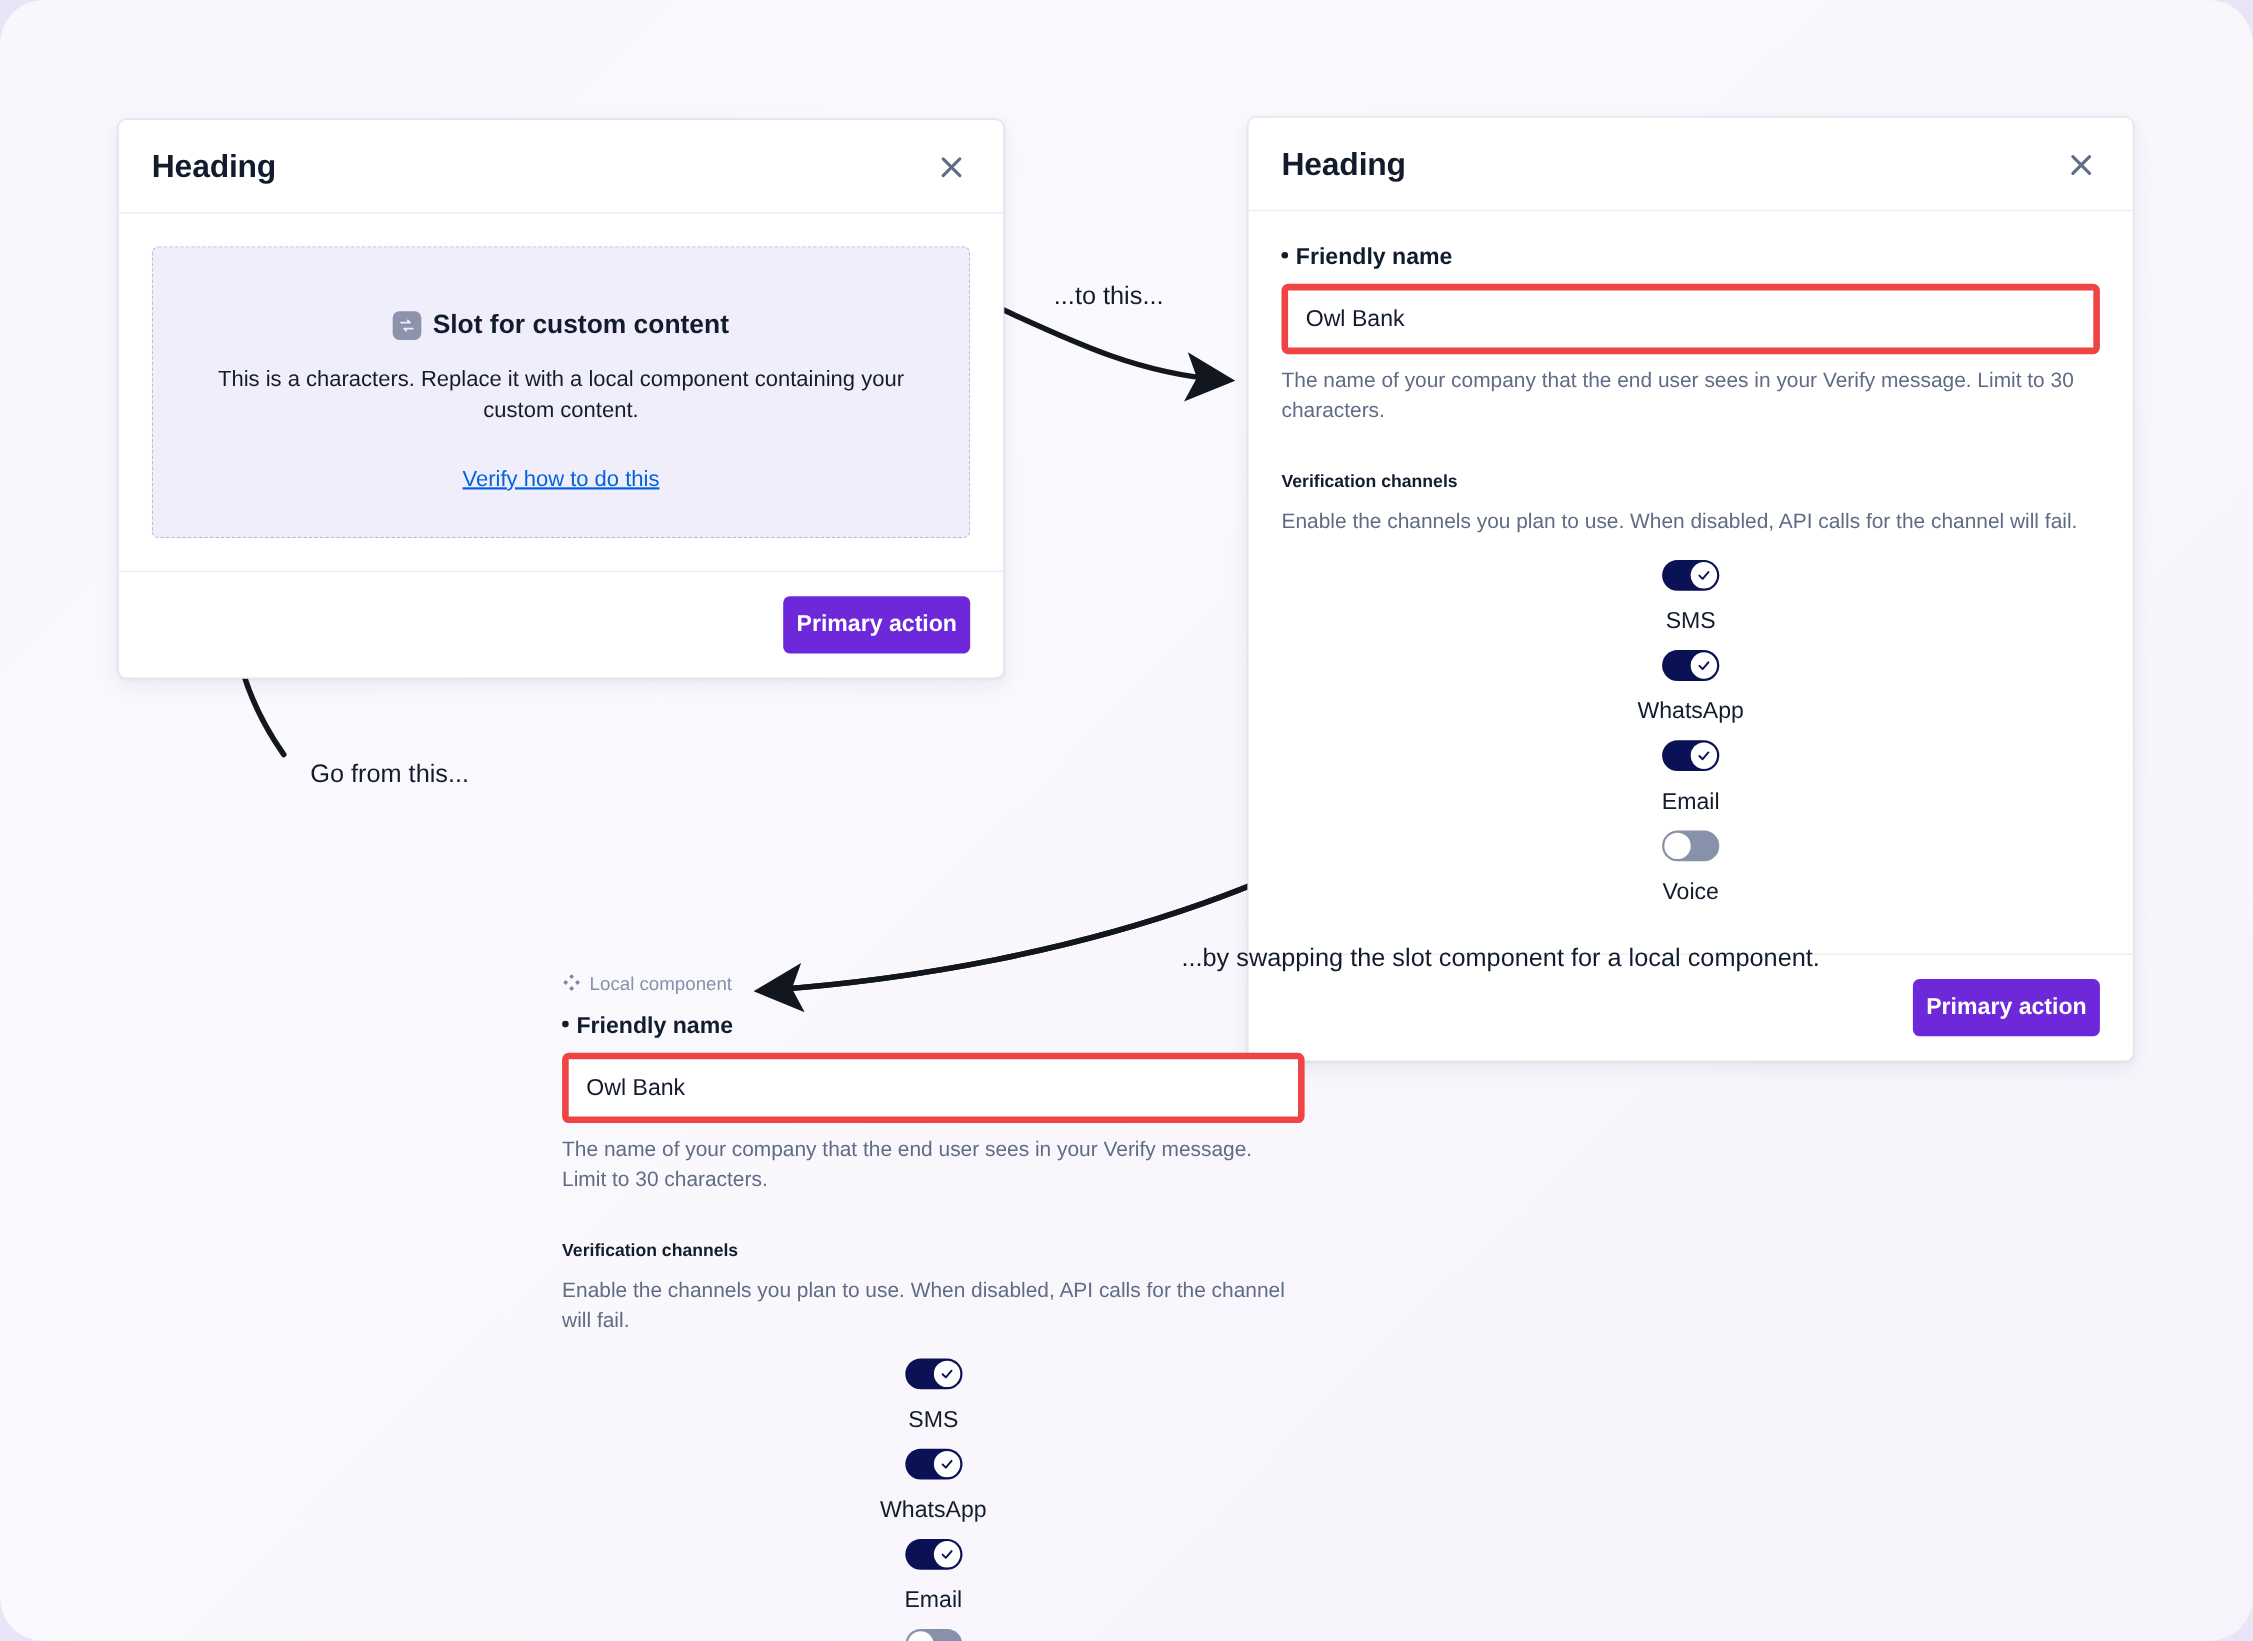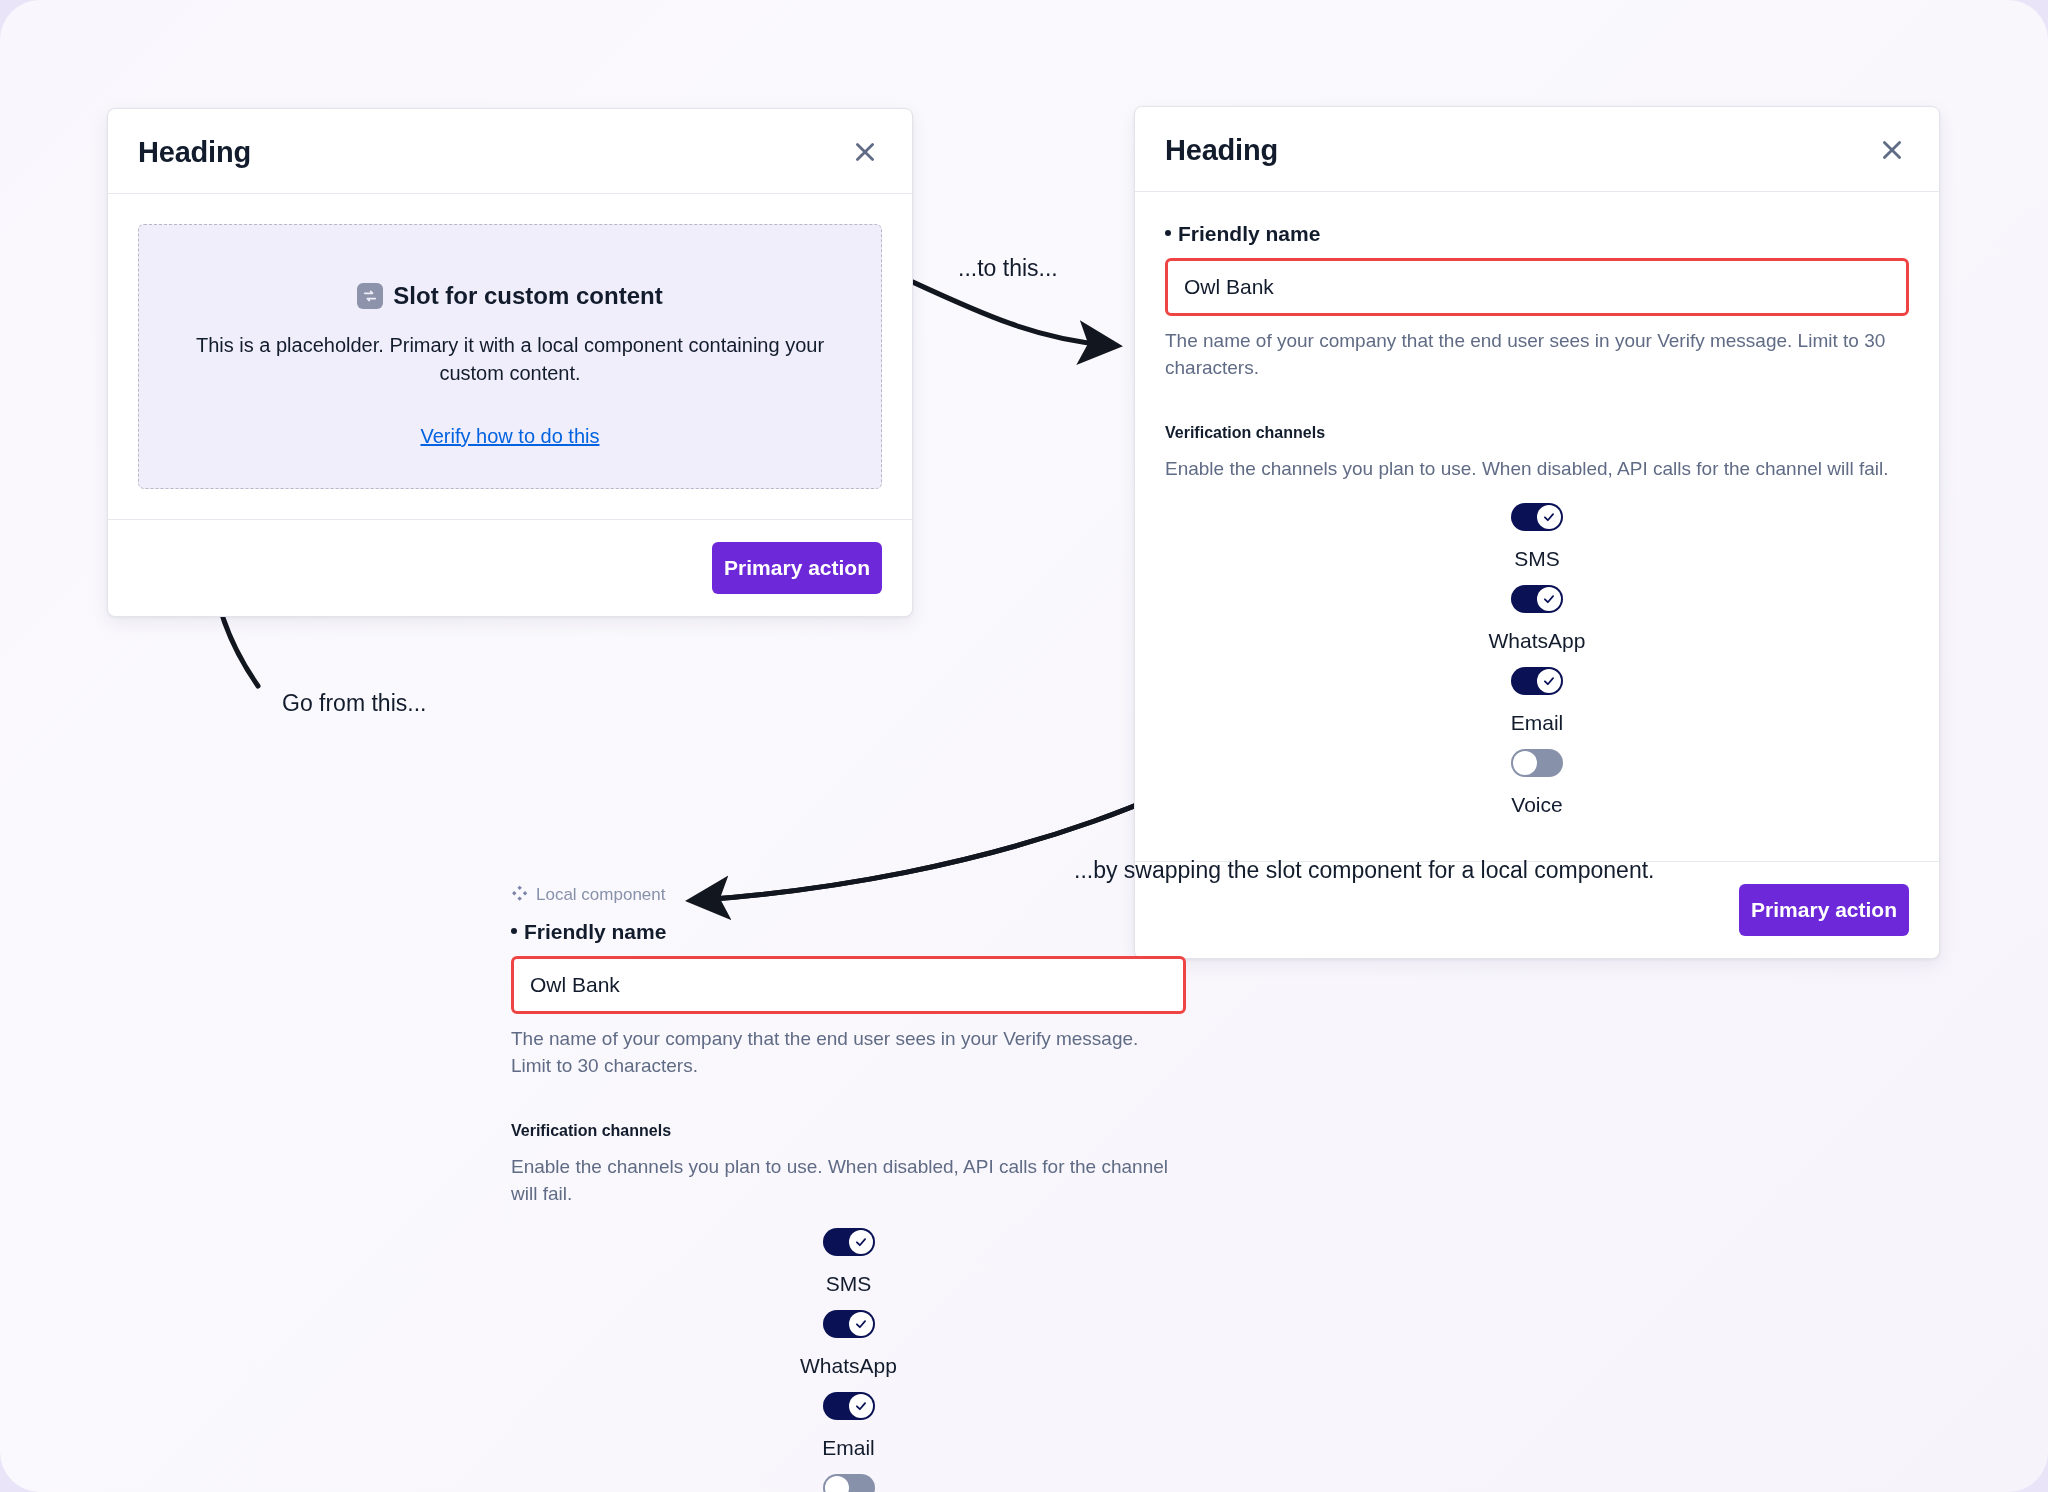--- a/index.html
+++ b/index.html
@@ -123,21 +123,21 @@
   .req-dot {
     width: 6px; height: 6px;
     border-radius: 50%;
     background: #121c2d;
     display: inline-block;
     transform: translateY(-5px);
     flex: none;
   }
   .text-input {
     width: 100%;
-    border: 3px solid #ef4444;
+    border: 6px solid #ef4444;
     border-radius: 6px;
     background: #ffffff;
     font-size: 21px;
     color: #121c2d;
     padding: 14px 16px;
     font-family: "Liberation Sans", sans-serif;
   }
   .help-text {
     font-size: 19px;
     color: #606b85;
@@ -257,21 +257,21 @@
       <div class="slot-box">
         <div class="slot-title-row">
           <span class="slot-icon">
             <svg width="16" height="16" viewBox="0 0 24 24" fill="none" stroke="#f0eefa" stroke-width="2.4" stroke-linecap="round" stroke-linejoin="round">
               <path d="M4 8 H16 L13 5"></path>
               <path d="M20 16 H8 L11 19"></path>
             </svg>
           </span>
           <span class="slot-title">Slot for custom content</span>
         </div>
-        <div class="slot-desc">This is a placeholder. Primary it with a local component containing your custom content.</div>
+        <div class="slot-desc">This is a characters. Replace it with a local component containing your custom content.</div>
         <a class="slot-link">Verify how to do this</a>
       </div>
     </div>
     <div class="card-footer">
       <button class="primary-btn">Primary action</button>
     </div>
   </div>
 
   <div class="card" id="card-right">
     <div class="card-header">

